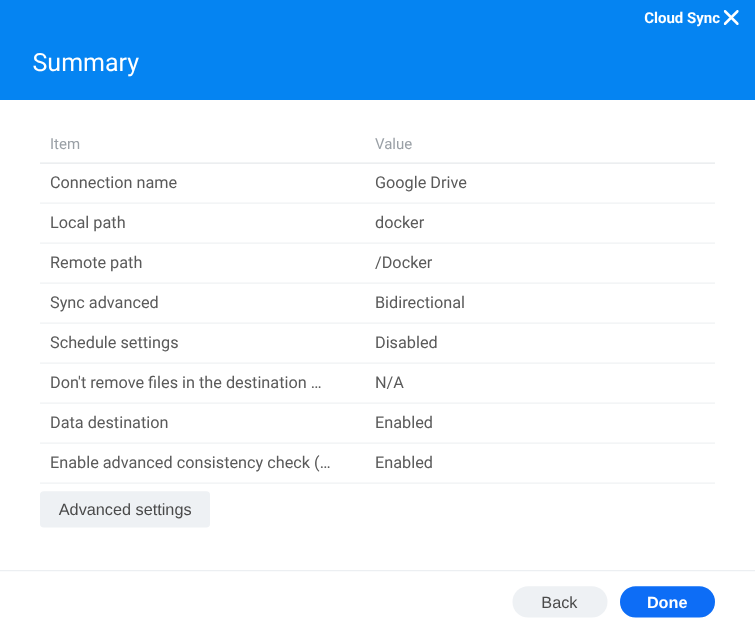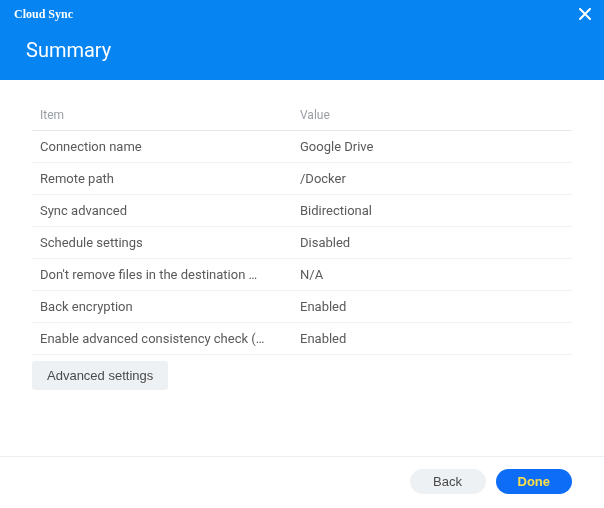--- a/index.html
+++ b/index.html
@@ -13,22 +13,22 @@
     overflow: hidden;
   }
   .window { width: 604px; height: 508px; display: flex; flex-direction: column; }
   .header {
     background: #0584f2;
     color: #fff;
     padding: 0;
     position: relative;
   }
   .titlebar {
-    display: flex; align-items: center; justify-content: space-between;
-    height: 28px; padding: 0 10px 0 14px; font-family: Liberation Serif, serif;
+    display: flex; align-items: center; justify-content: flex-end;
+    height: 28px; padding: 0 10px 0 14px;
   }
   .titlebar-title { font-size: 12px; font-weight: 700; }
   .close-btn {
     width: 18px; height: 18px; display:flex; align-items:center; justify-content:center;
     cursor: pointer; font-size: 16px; font-weight: 700;
   }
   .page-title {
     padding: 10px 20px 18px 26px;
     font-size: 20px; font-weight: 400;
   }
@@ -85,21 +85,21 @@
     border: none;
     min-width: 76px;
     text-align: center;
   }
   .btn-secondary {
     background: #eef1f4;
     color: #4a4a4a;
   }
   .btn-primary {
     background: #0d6df6;
-    color: #fde047;
+    color: #ffffff;
     font-weight: 600;
   }
 </style>
 </head>
 <body>
 
 <div class="window">
 
   <div class="header">
     <div class="titlebar">
@@ -124,37 +124,41 @@
           <th>Item</th>
           <th>Value</th>
         </tr>
       </thead>
       <tbody>
         <tr>
           <td>Connection name</td>
           <td>Google Drive</td>
         </tr>
         <tr>
+          <td>Local path</td>
+          <td>docker</td>
+        </tr>
+        <tr>
           <td>Remote path</td>
           <td>/Docker</td>
         </tr>
         <tr>
           <td>Sync advanced</td>
           <td>Bidirectional</td>
         </tr>
         <tr>
           <td>Schedule settings</td>
           <td>Disabled</td>
         </tr>
         <tr>
           <td>Don't remove files in the destination …</td>
           <td>N/A</td>
         </tr>
         <tr>
-          <td>Back encryption</td>
+          <td>Data destination</td>
           <td>Enabled</td>
         </tr>
         <tr>
           <td>Enable advanced consistency check (…</td>
           <td>Enabled</td>
         </tr>
       </tbody>
     </table>
 
     <div class="adv-wrap">

